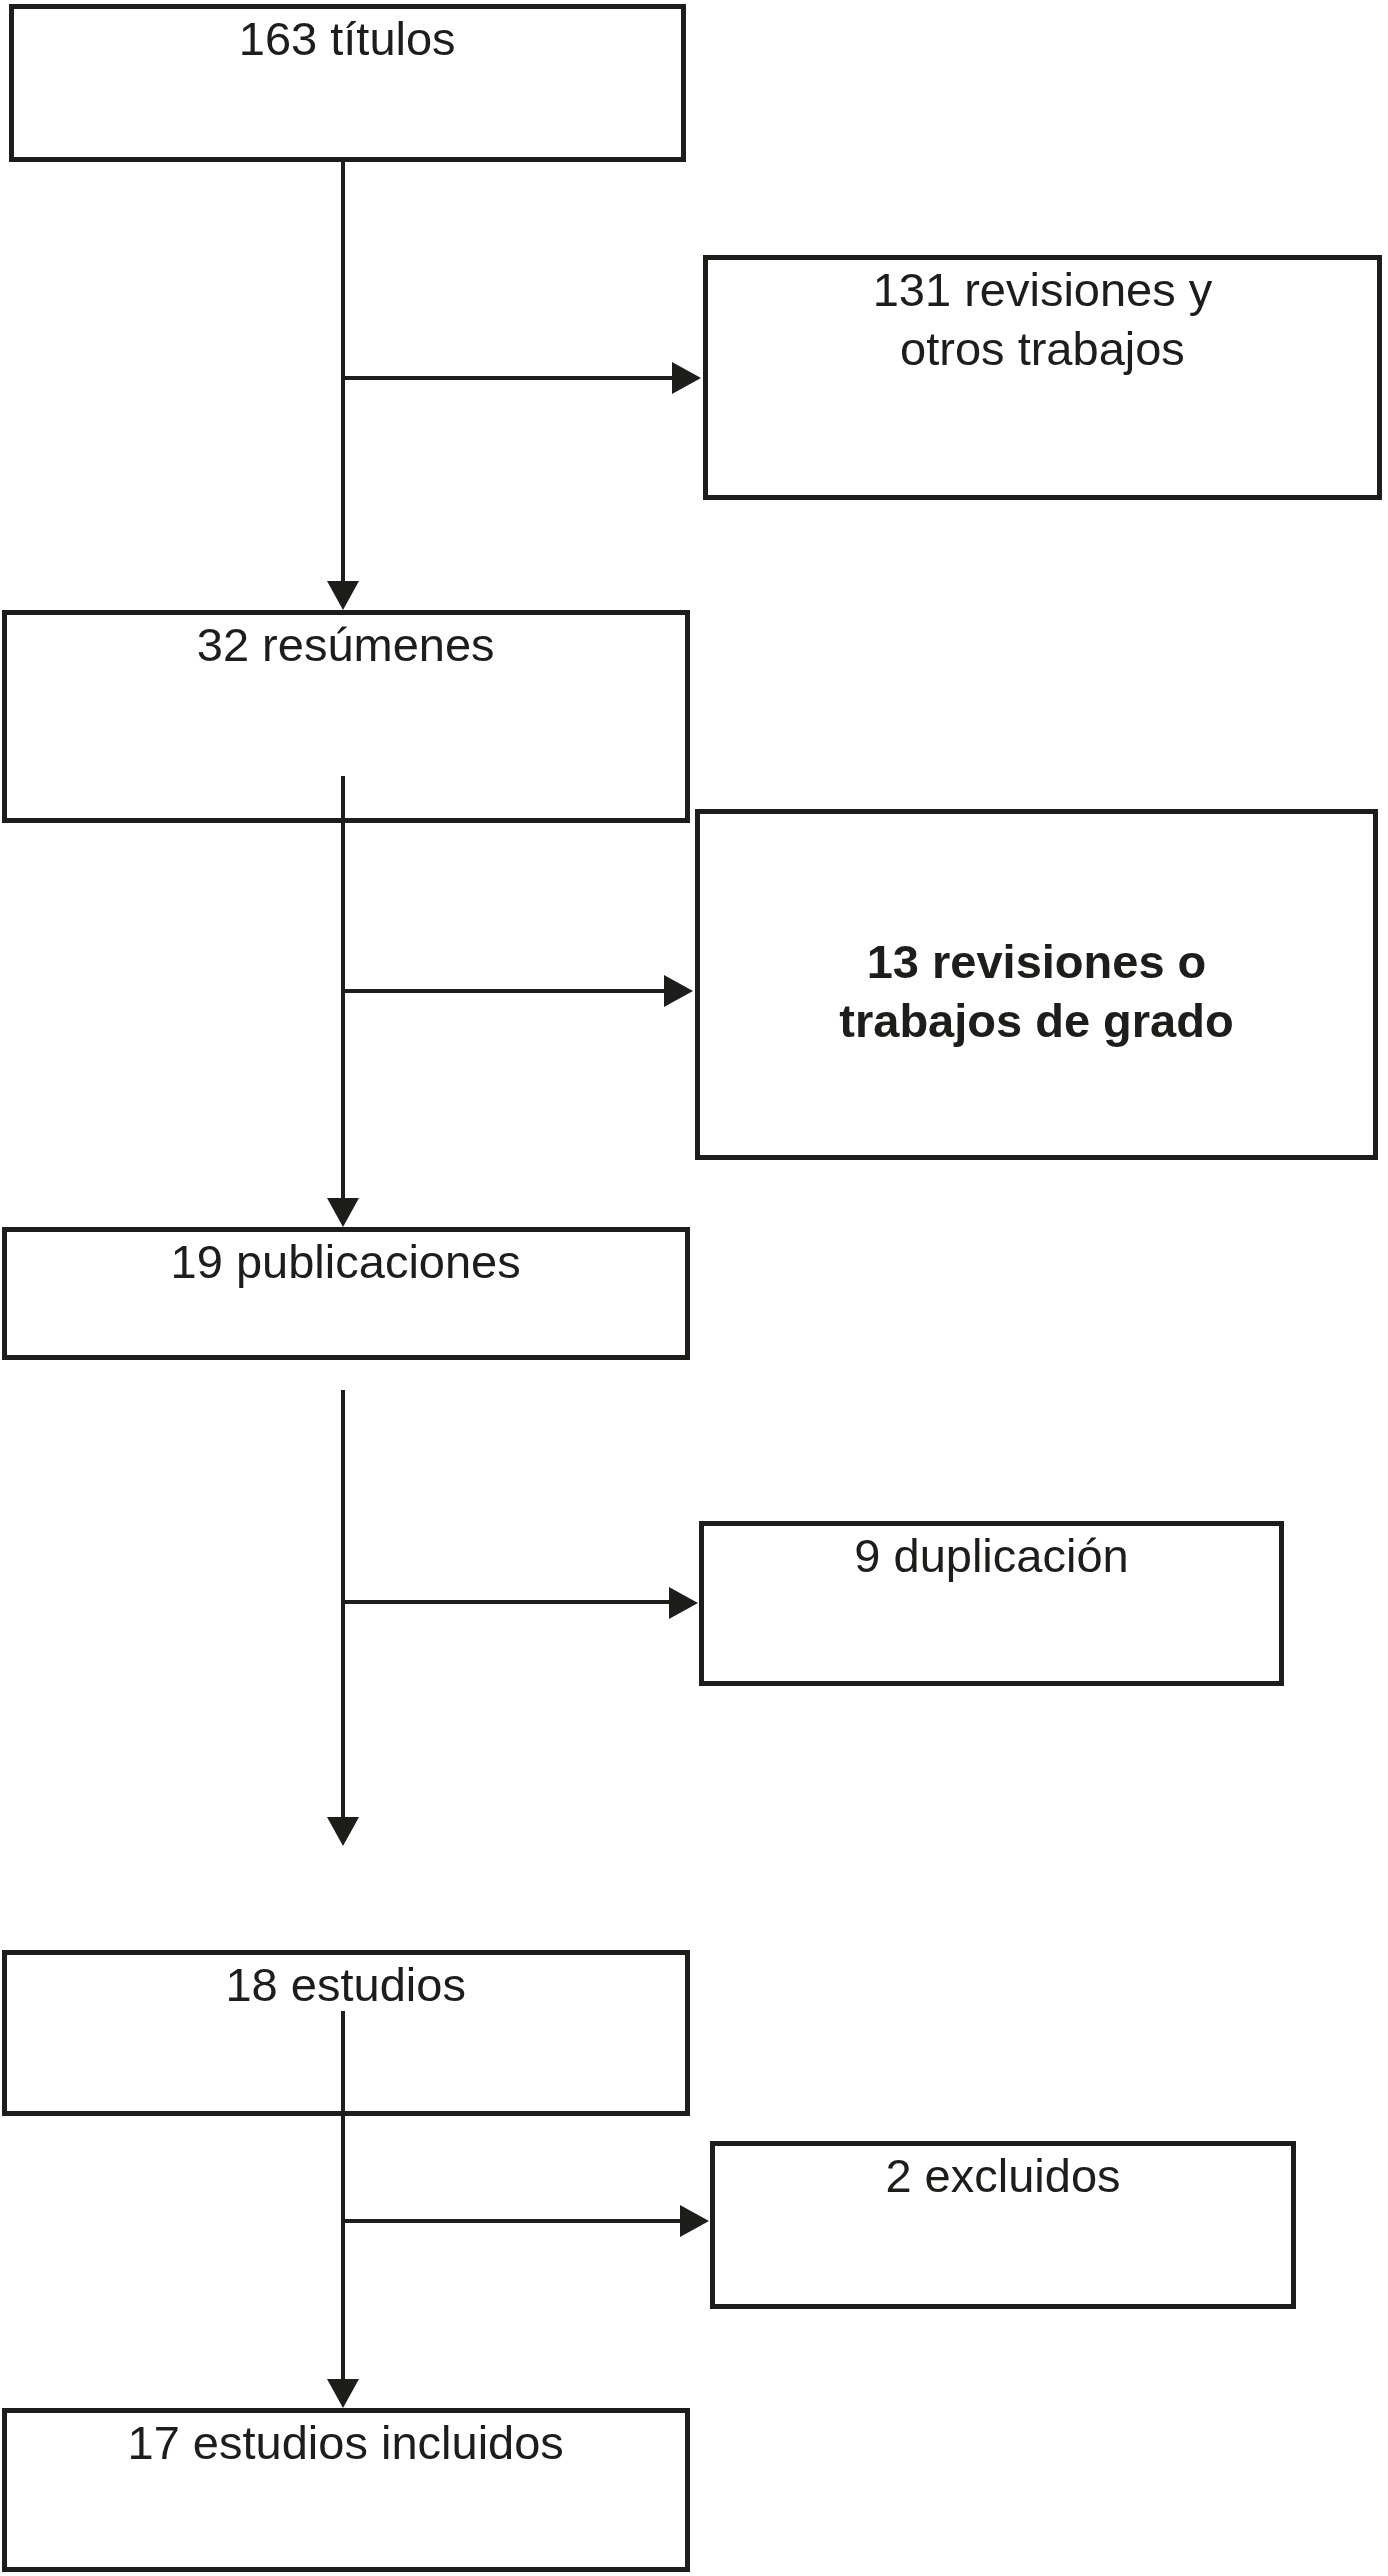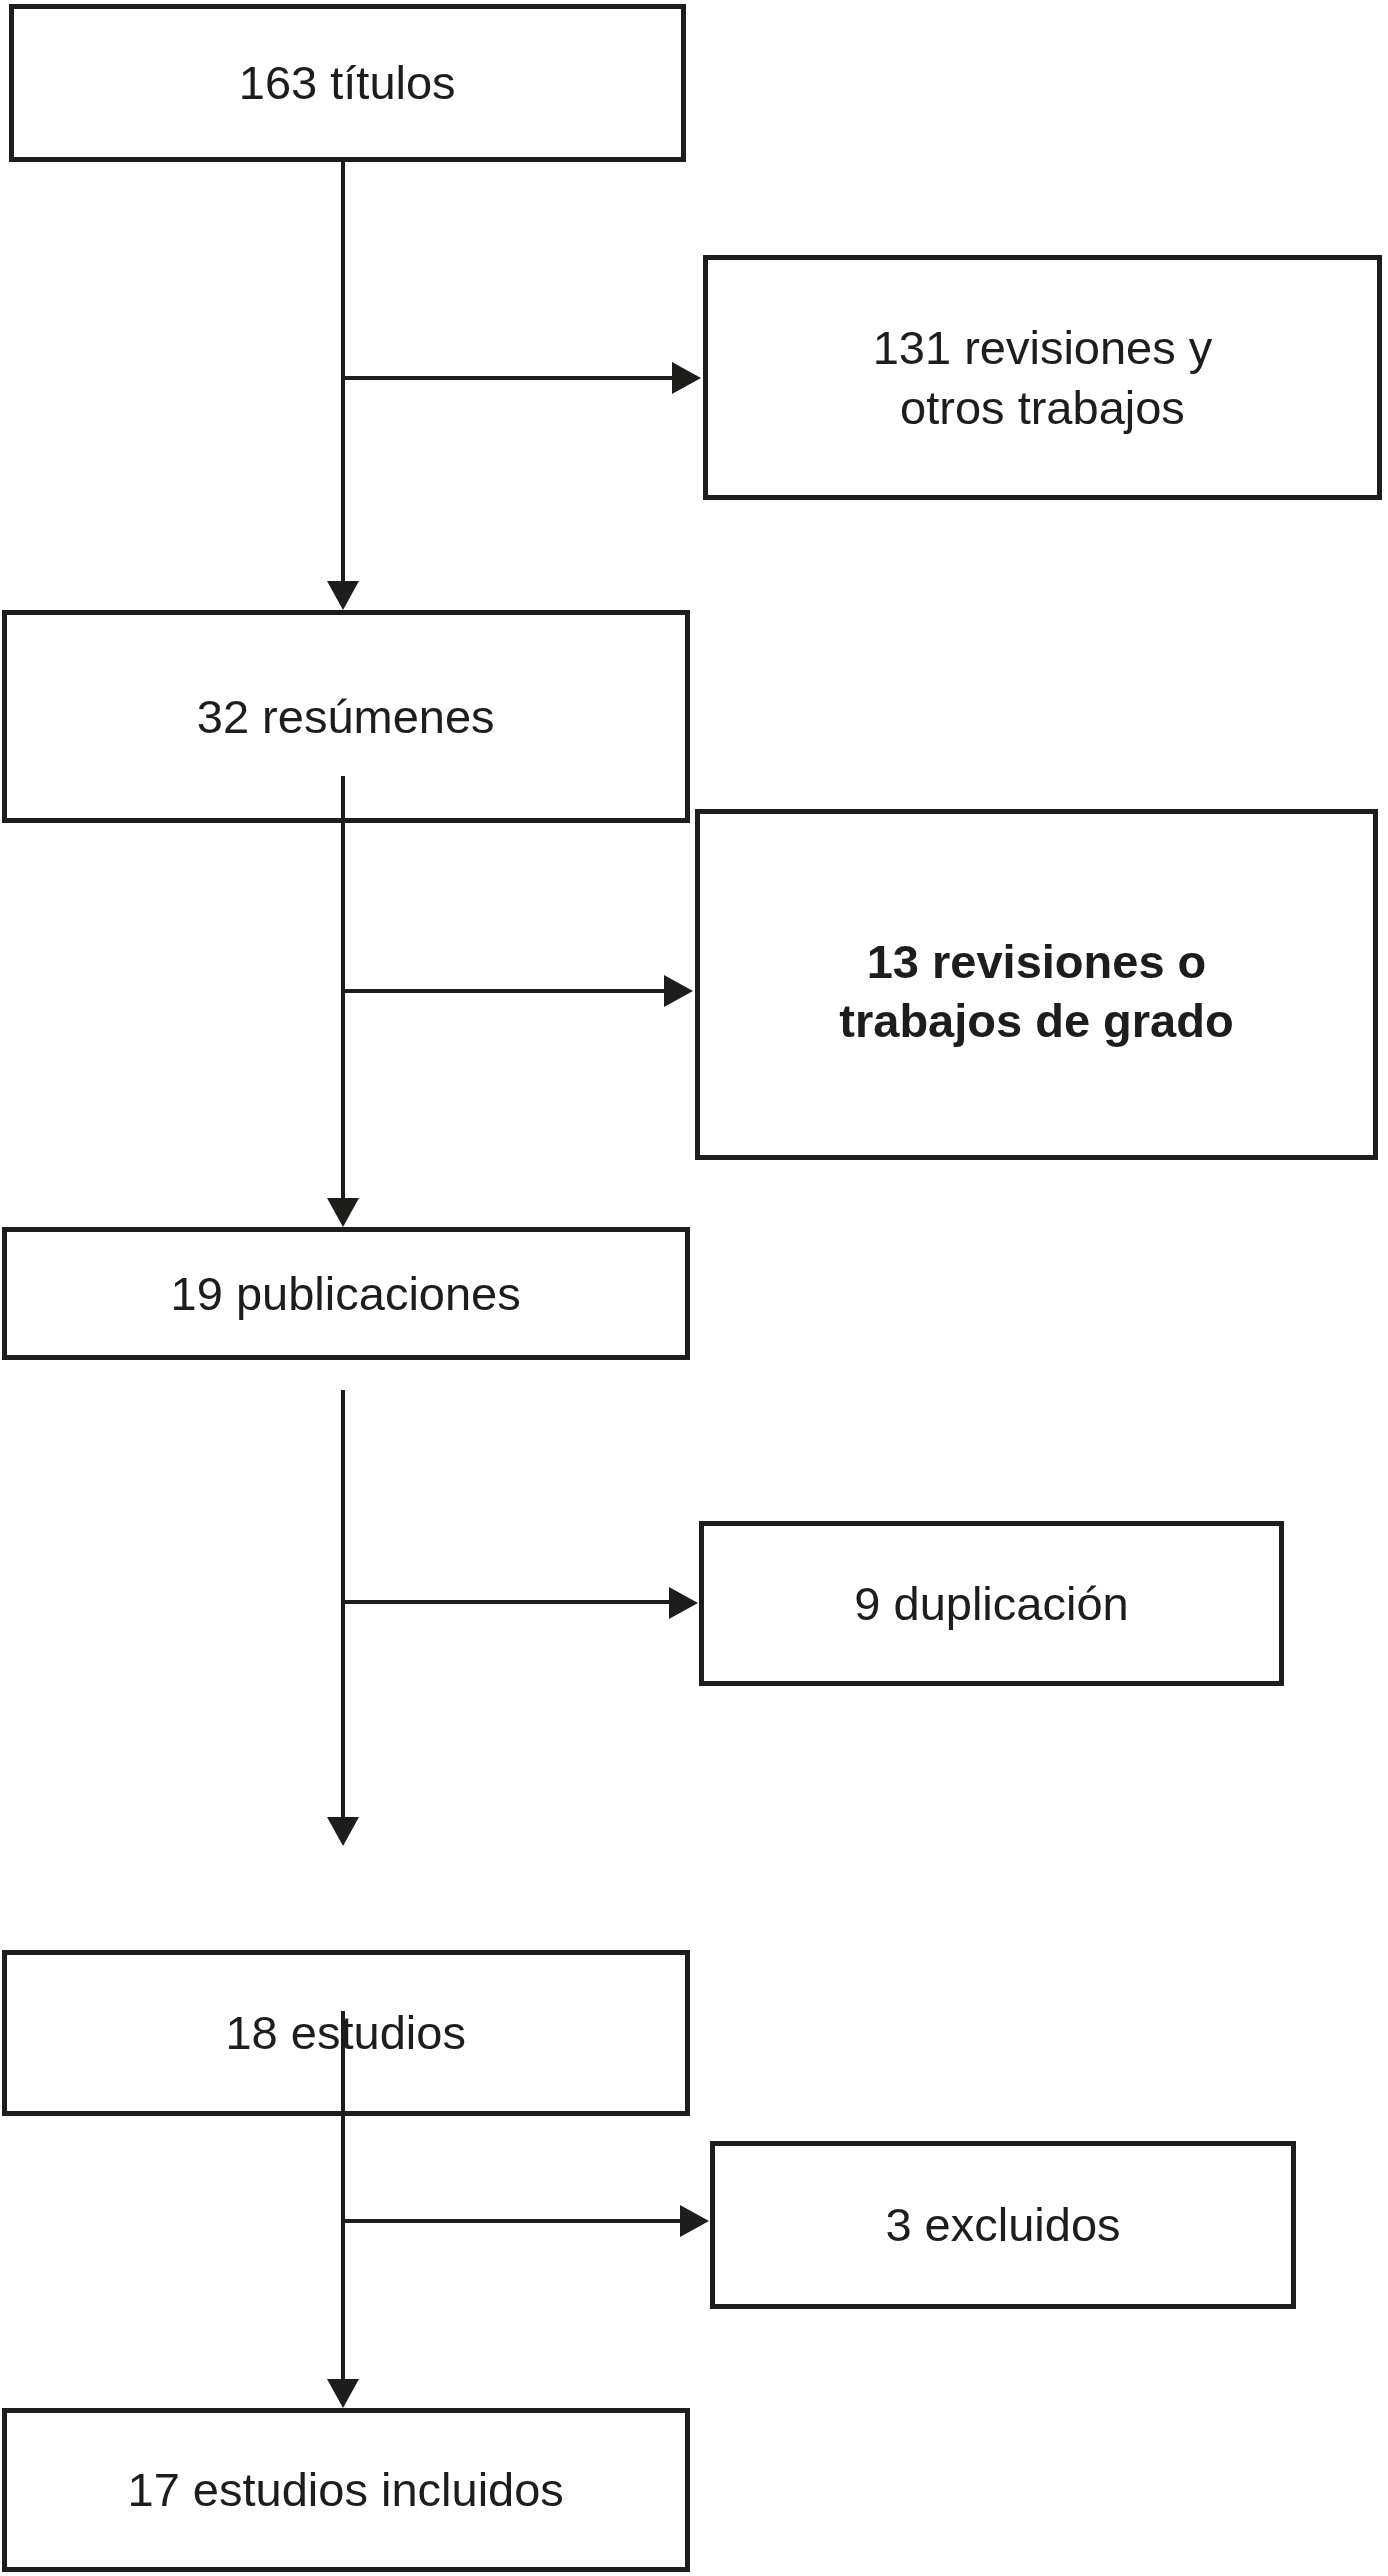--- a/index.html
+++ b/index.html
@@ -13,21 +13,21 @@
     font-family: "Liberation Sans", sans-serif;
     color: var(--ink);
     overflow: hidden;
   }
   .box {
     position: absolute;
     box-sizing: border-box;
     border: 5.2px solid var(--ink);
     background: var(--bg);
     display: flex;
-    align-items: center;
+    align-items: flex-start;
     justify-content: center;
   }
   .box .label {
     font-size: 47px;
     line-height: 1.26;
     text-align: center;
     white-space: pre-line;
   }
   .box.text-high { align-items: flex-start; }
   .box.text-high .label { padding-top: 118px; font-weight: bold; }
@@ -103,21 +103,21 @@
 otros trabajos</span>
   </div>
   <div class="box b-revisiones-grado text-high">
     <span class="label">13 revisiones o
 trabajos de grado</span>
   </div>
   <div class="box b-duplicacion">
     <span class="label">9 duplicación</span>
   </div>
   <div class="box b-excluidos">
-    <span class="label">3 excluidos</span>
+    <span class="label">2 excluidos</span>
   </div>
 
   <div class="vline s1"></div>
   <div class="arrow-down a1"></div>
   <div class="vline s2"></div>
   <div class="arrow-down a2"></div>
   <div class="vline s3"></div>
   <div class="arrow-down a3"></div>
   <div class="vline s4"></div>
   <div class="arrow-down a4"></div>

